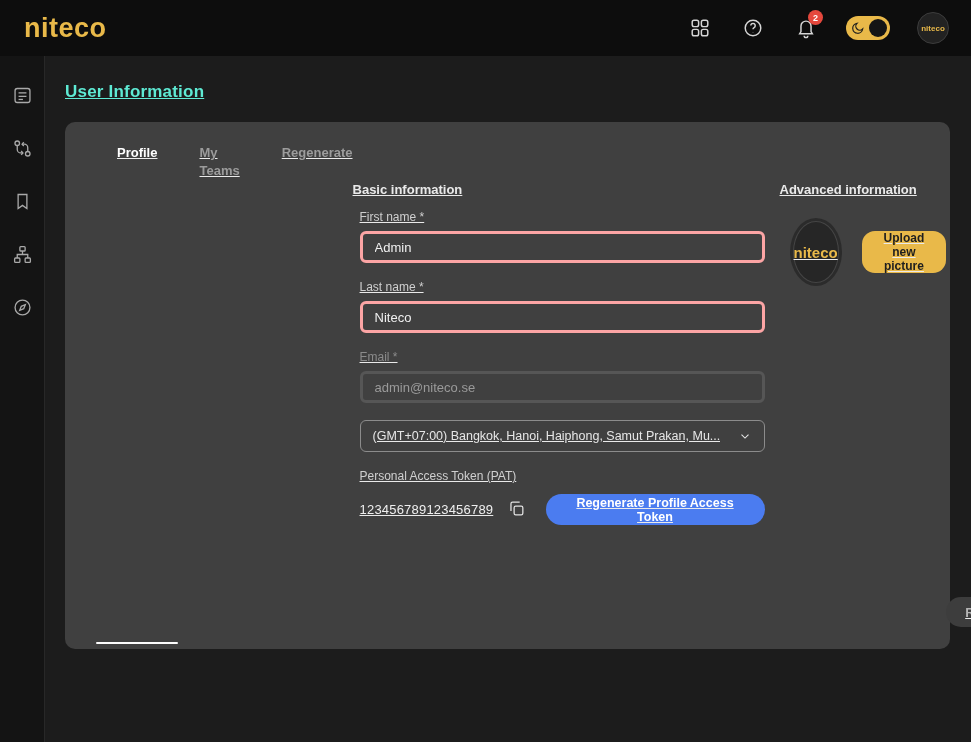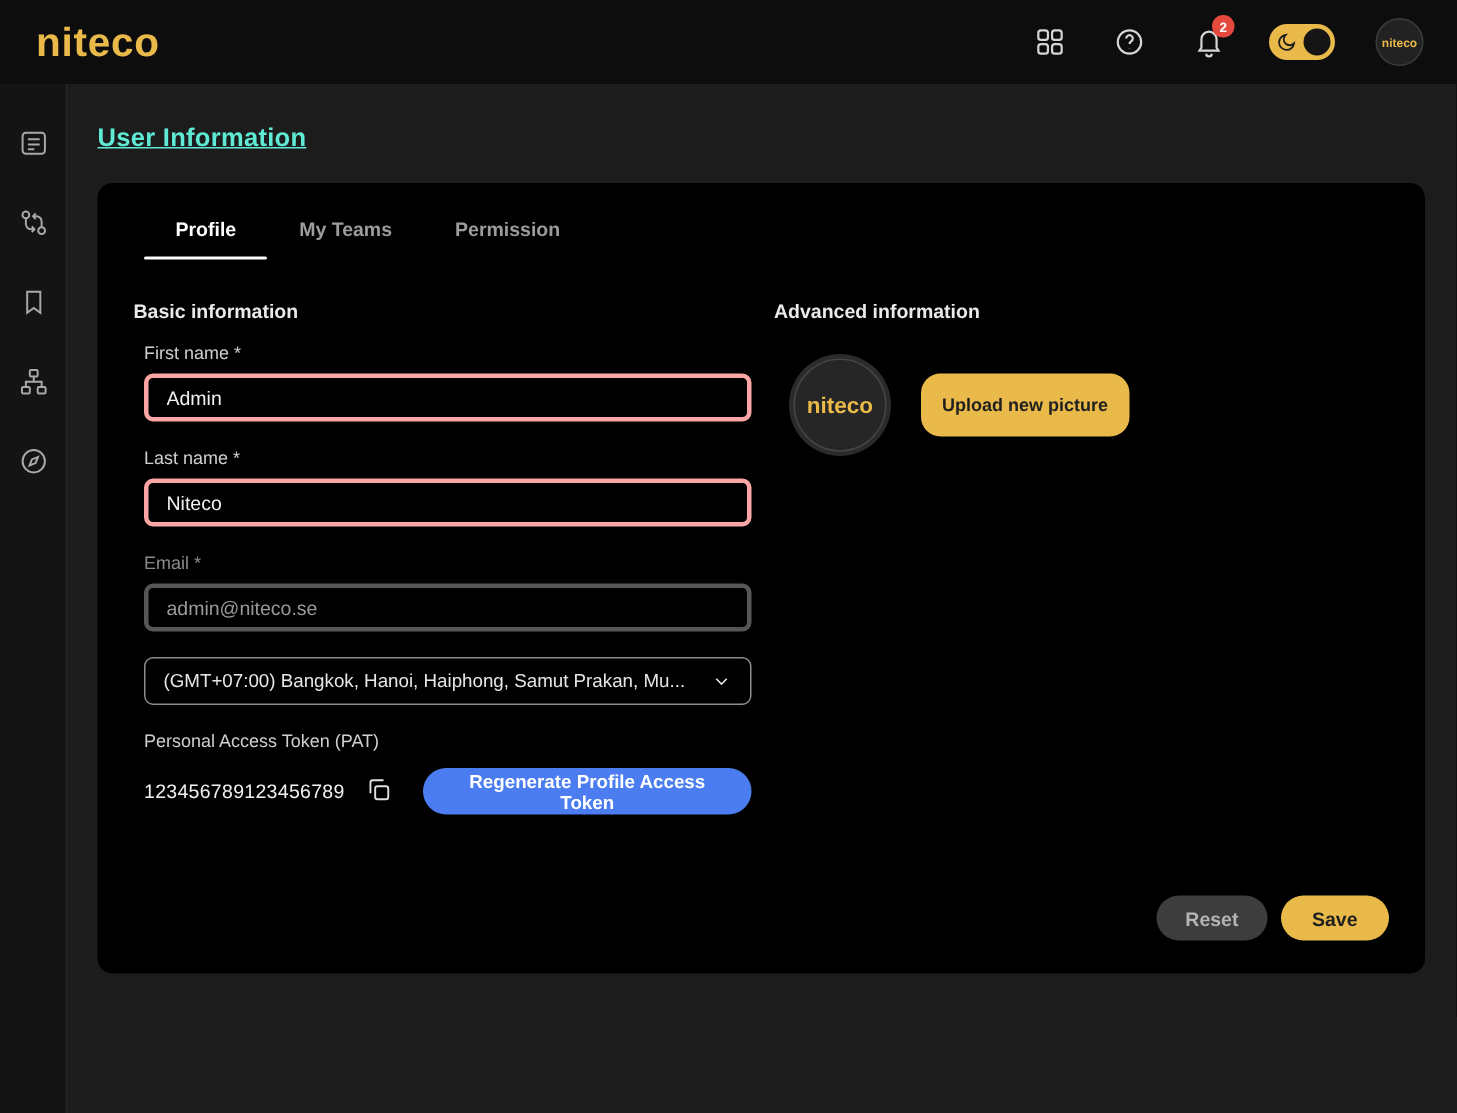--- a/index.html
+++ b/index.html
@@ -62,23 +62,23 @@
 
   
   .main {
     position:absolute; left:45px; top:56px; right:0; bottom:0;
     background:#1c1c1c; padding:26px 21px 0 20px;
   }
   .page-title { font-size:17px; font-weight:700; color:#5eead4; letter-spacing:.2px;text-decoration:underline; }
 
   .card {
     margin-top:20px; height:527px;
-    background:#000000; border-radius:10px;
+    background:#404040; border-radius:10px;
     padding:22px 24px 16px 24px;
-    display:flex; flex-direction:column;
+    display:flex; flex-direction:row;text-decoration:underline;
   }
 
   
   .tabs { display:flex; gap:42px; padding-left:28px; }
   .tab {
     font-size:13px; font-weight:700; color:#9c9c9c;
     cursor:pointer; position:relative; line-height:18px;
   }
   .tab.active { color:#fff; }
   .tab.active::after {
@@ -241,21 +241,21 @@
   </nav>
 
   <main class="main">
     <h1 class="page-title">User Information</h1>
 
     <section class="card">
 
       <div class="tabs">
         <div class="tab active">Profile</div>
         <div class="tab">My Teams</div>
-        <div class="tab">Permission</div>
+        <div class="tab">Regenerate</div>
       </div>
 
       <div class="columns">
 
         <div class="col-left">
           <h2 class="section-heading">Basic information</h2>
           <div class="form">
 
             <div class="form-group">
               <label class="field-label">First name *</label>

